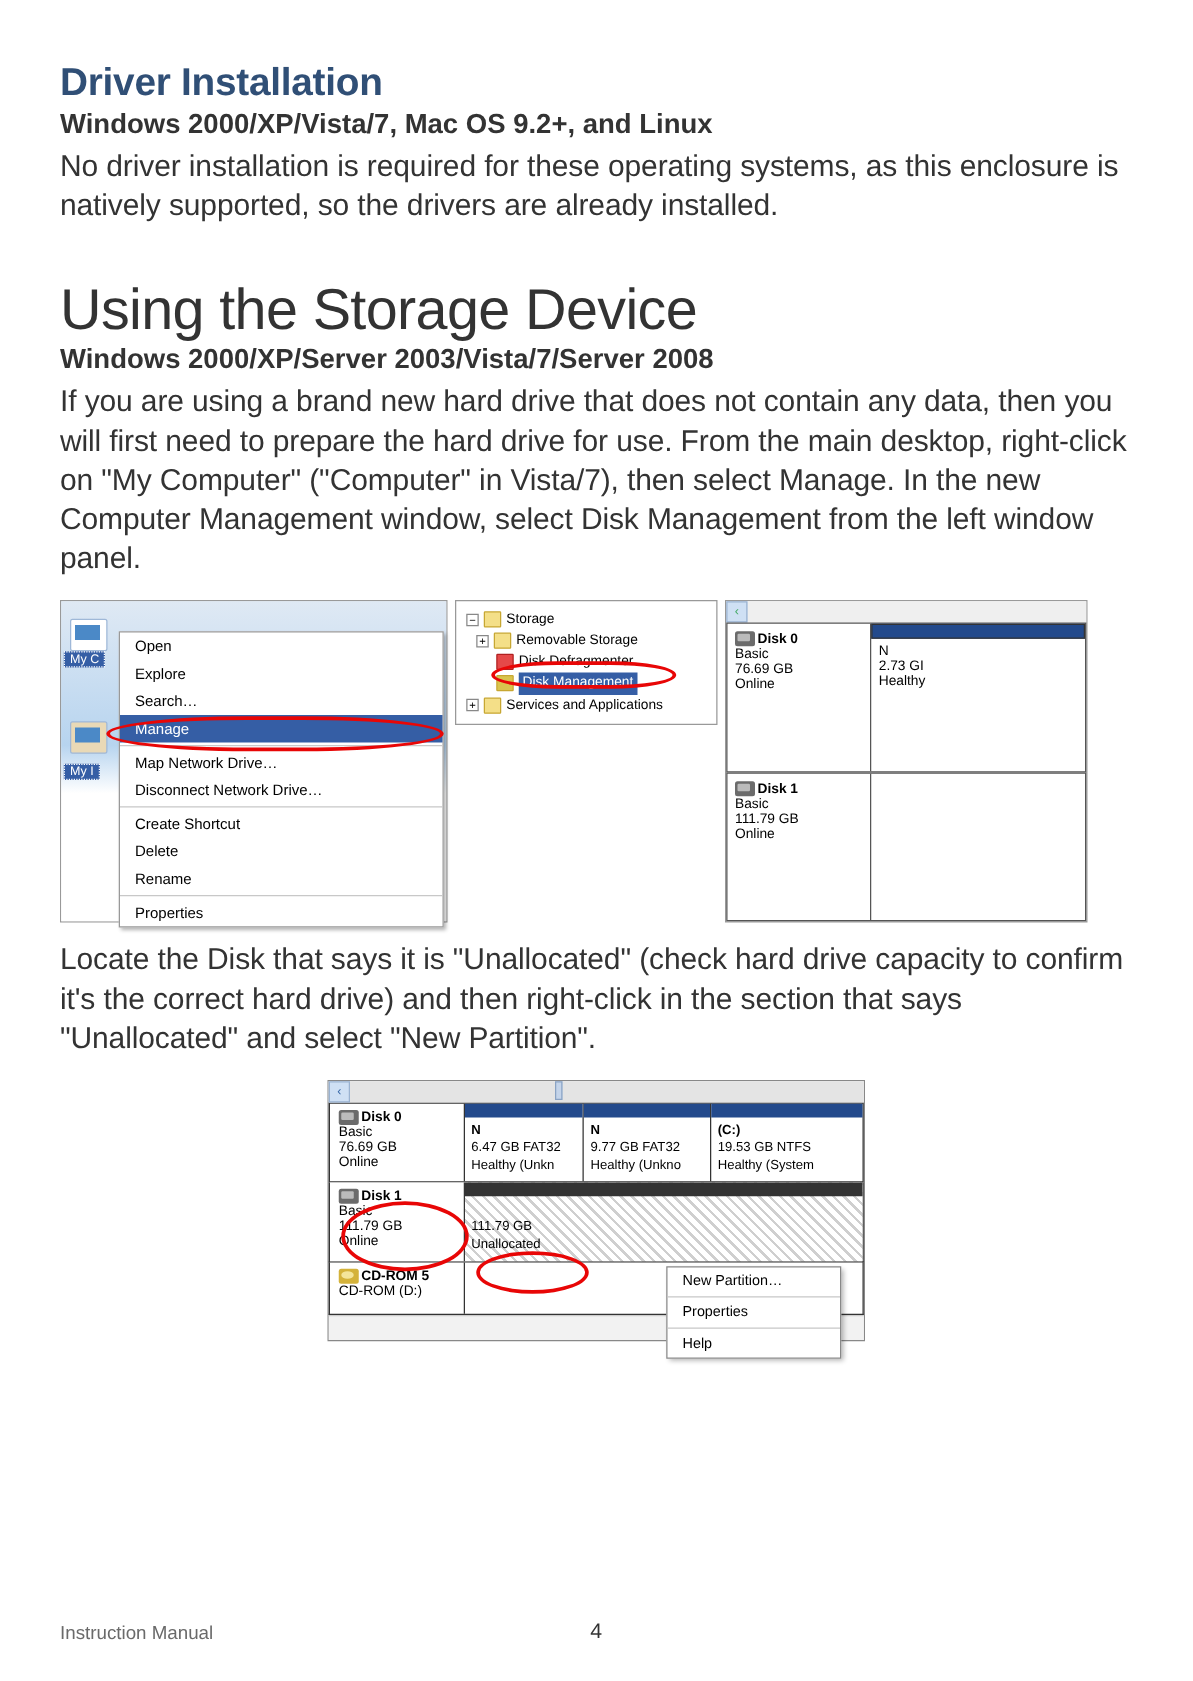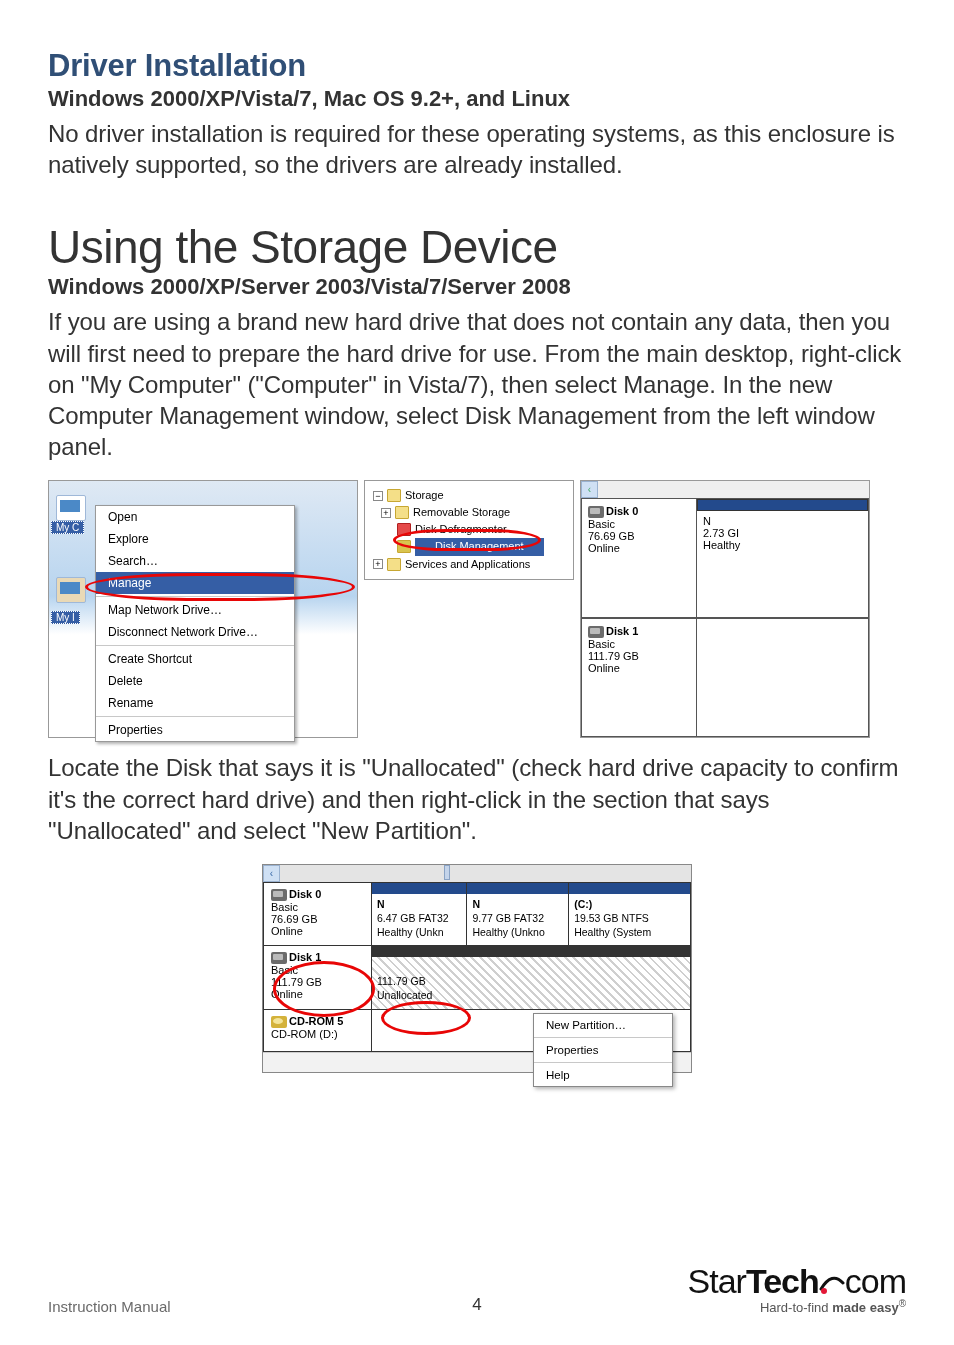--- a/index.html
+++ b/index.html
@@ -55,34 +55,34 @@
     position: relative;
   }
   .fig1 { width: 310px; height: 258px; background: linear-gradient(#e8f0f8,#cfe3f3 40%, #fff 50%); }
   .fig1 .back { position:absolute; inset:0; background: linear-gradient(180deg,#dfe9f4 0%, #b7d4ef 45%, #fff 60%); }
   .fig1 .iconcol { position:absolute; left:4px; top:10px; width:44px; }
   .fig1 .icn { width:36px; height:34px; margin-bottom:28px; display:flex; align-items:center; justify-content:center; }
   .fig1 .icn .bx { width:30px; height:26px; background:#fff; border:1px solid #9fb8d8; border-radius:2px; position:relative; }
   .fig1 .icn .bx:before { content:""; position:absolute; top:4px; left:3px; width:20px; height:12px; background:#4b89c7; }
   .fig1 .mylabel { position:absolute; left:2px; background:#355ea5; color:#fff; padding:0 4px; font-size:10px; border:1px dotted #fff; }
   .fig1 .menu {
-    position:absolute; left:46px; top:24px; width:200px; background:#fff; border:1px solid #999; box-shadow:2px 2px 3px rgba(0,0,0,0.3);
+    position:absolute; left:46px; top:24px; width:260px; background:#fff; border:1px solid #999; box-shadow:2px 2px 3px rgba(0,0,0,0.3);
   }
   .fig1 .menu .mi { padding:4px 12px; font-size:12px; border-bottom:0; }
   .fig1 .menu .sep { border-top:1px solid #c8c8c8; margin:2px 0; }
   .fig1 .menu .mi.hl { background:#355ea5; color:#fff; }
   .fig1 .oval { position:absolute; left:36px; top:92px; width:270px; height:28px; border:3px solid #e80606; border-radius:50%/60%; pointer-events:none; }
 
   .fig2 { width: 210px; height: 100px; background:#fff; }
   .fig2 .tree { padding:6px 4px; font-size:11px; line-height:1.55; }
   .fig2 .ti { display:flex; align-items:center; gap:4px; padding-left:4px;}
   .fig2 .ti .exp { width:10px; height:10px; border:1px solid #888; display:flex; align-items:center; justify-content:center; font-size:9px; line-height:8px;}
   .fig2 .ti .ic { width:14px; height:13px; background:#f4df88; border:1px solid #c7a732; border-radius:1px;}
   .fig2 .ti.red .ic { background:#e54949; border-color:#b02020;}
-  .fig2 .ti.sel span.lbl { background:#355ea5; color:#fff; padding:0 20px; }
+  .fig2 .ti.sel span.lbl { background:#355ea5; color:#fff; padding:0 3px; }
   .fig2 .oval2 { position:absolute; left:28px; top:48px; width:148px; height:22px; border:3px solid #e80606; border-radius:50%/70%; pointer-events:none; }
   .fig2 .ind1 { padding-left: 12px; }
   .fig2 .ind2 { padding-left: 28px; }
 
   .fig3 { width:290px; height:258px; background:#fff; display:flex; flex-direction:column; }
   .fig3 .sbar { height:17px; background:#efefef; display:flex; }
   .fig3 .sbar .arr { width:17px; height:17px; background:#cfe0f4; border:1px solid #9ab2d0; display:flex; align-items:center; justify-content:center; font-size:10px; color:#4a6; }
   .fig3 .dcell {
     border:1px solid #555; margin:0; display:flex; flex:1;
   }
@@ -332,24 +332,13 @@
       <div class="mi">Help</div>
     </div>
     <div class="oval3"></div>
     <div class="oval4"></div>
   </div>
 </div>
 
 <div class="footer">
   <span>Instruction Manual</span>
   <span class="pnum">4</span>
-  <div class="brand">
-    <div class="ln1">
-      <span>Star</span><b>Tech</b><svg width="26" height="26" viewBox="0 0 26 26" style="vertical-align:-2px">
-          <path d="M2 20 Q 13 2 24 14" stroke="#111" stroke-width="3" fill="none" stroke-linecap="round"></path>
-          <circle cx="5" cy="22" r="3" fill="#e31837"></circle>
-        </svg><span>com</span>
-    </div>
-    <div class="ln2">
-      <span>Hard-to-find </span><b>made easy</b><span class="reg">®</span>
-    </div>
-  </div>
 </div>
 
 </body></html>

